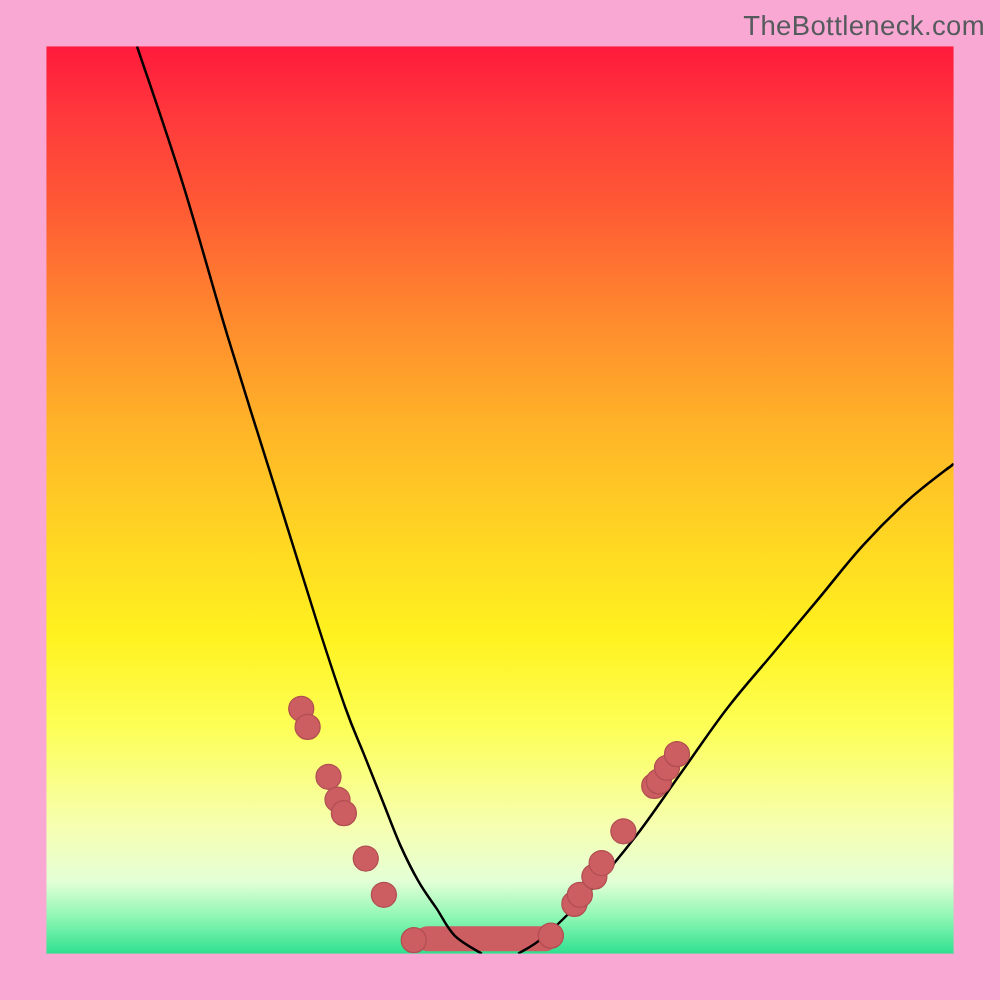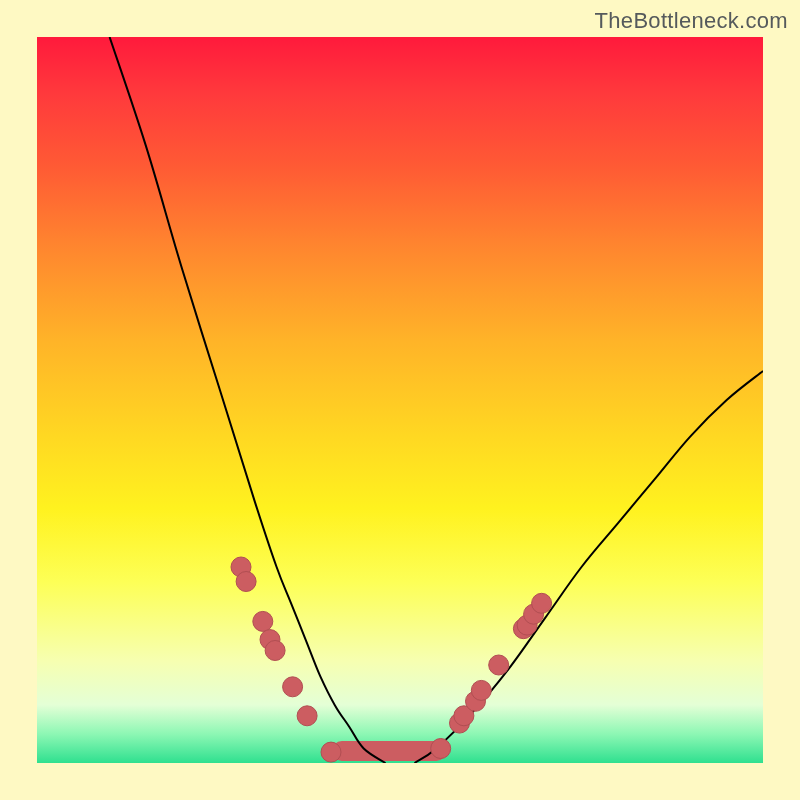--- a/index.html
+++ b/index.html
@@ -3,21 +3,21 @@
 <meta charset="utf-8">
 <style>
   * { margin: 0; padding: 0; box-sizing: border-box; }
   html, body { width: 800px; height: 800px; overflow: hidden; }
   body { background: #000; font-family: Arial, Helvetica, sans-serif; }
 
   .frame {
     position: absolute;
     left: 0; top: 0;
     width: 800px; height: 800px;
-    background: #fef9c3;
+    background: #f9a8d4;
   }
 
   .plot-area {
     position: absolute;
     left: 37px; top: 37px;
     width: 726px; height: 726px;
     overflow: hidden;
   }
 
   .gradient {

